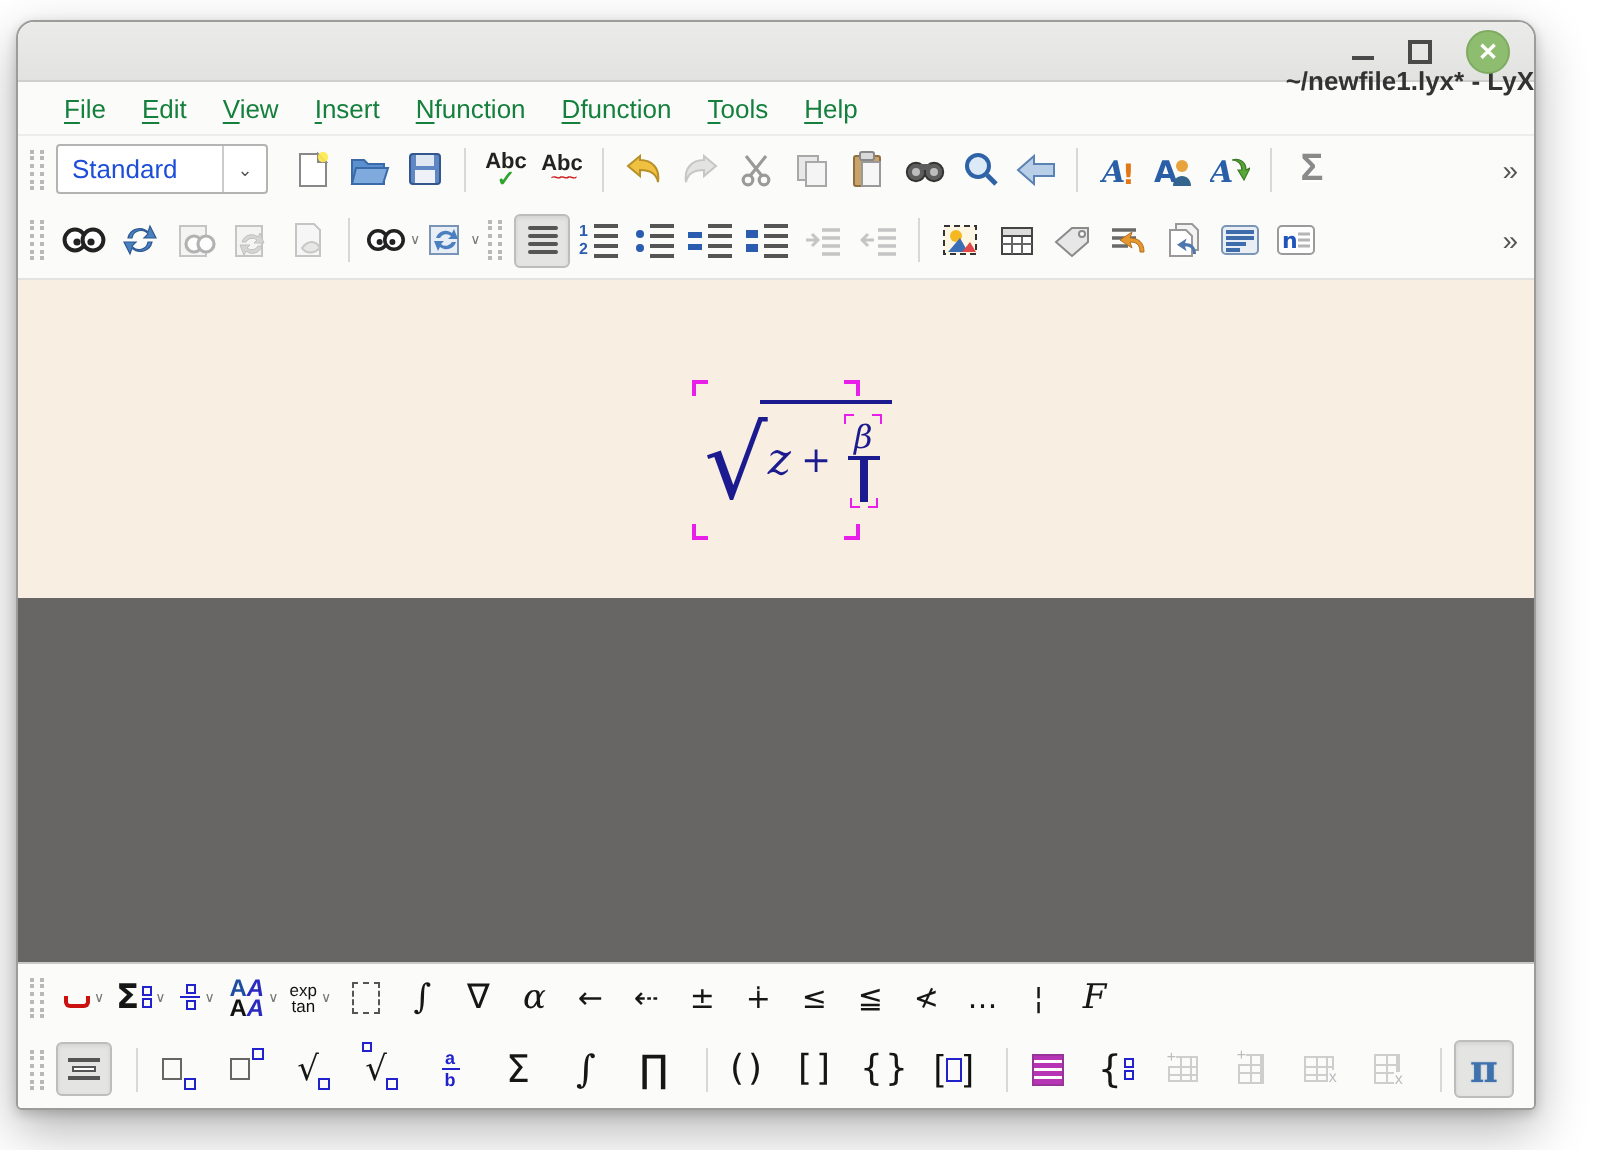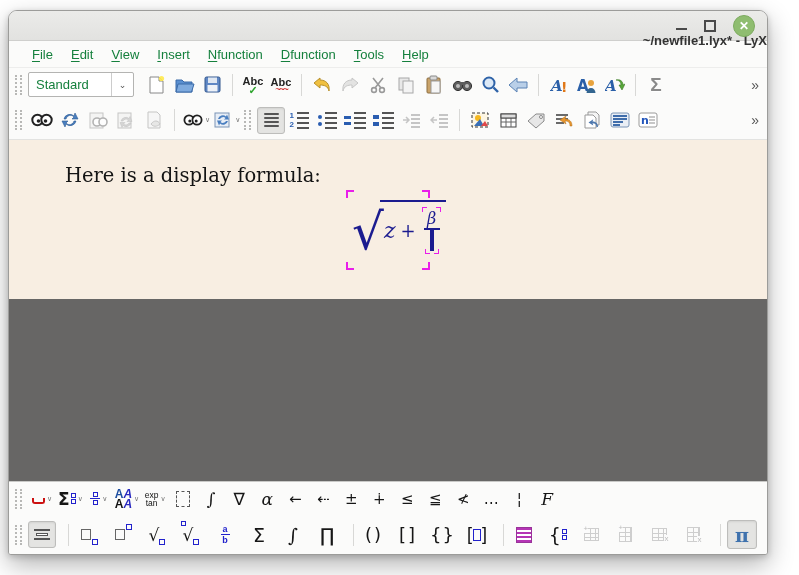--- a/index.html
+++ b/index.html
@@ -42,21 +42,21 @@
     border-radius:3px; position:relative; flex:0 0 auto; padding:0 2px;
   }
   .tbtn.active { background:#e4e4e2; border:1px solid #bdbdbb; box-shadow:inset 0 1px 2px rgba(0,0,0,.08); }
   .overflow { font-size:14px; color:#555; margin-left:auto; padding:0 4px; }
   .chev { font-size:7px; color:#777; margin-left:2px; }
   
   .combo {
     width:106px; height:25px; background:#fff; border:1px solid #b4b4b2; border-radius:2px;
     display:flex; align-items:center; margin-right:8px;
   }
-  .combo-text { flex:1; font-size:13px; color:#15803d; padding-left:7px; }
+  .combo-text { flex:1; font-size:13px; color:#1d4ed8; padding-left:7px; }
   .combo-arrow { width:22px; align-self:stretch; border-left:1px solid #ccc; display:flex; align-items:center; justify-content:center; font-size:9px; color:#555; }
   .g-dis { filter:grayscale(1) opacity(.55); }
   .abc { font-size:11px; font-weight:bold; color:#222; line-height:10px; }
   .abc-wrap { display:flex; flex-direction:column; align-items:center;justify-content:flex-end; }
   .check { color:#2ea52e; font-size:11px; font-weight:bold; line-height:8px; }
   .squig { color:#cc2222; font-size:10px; letter-spacing:-2px; line-height:6px; }
   .sigma-gray { font-size:19px; color:#8a8a8a; font-weight:bold; text-shadow:0 1px 0 #fff; }
   
   .lines { display:flex; flex-direction:column; gap:2px; }
   .lines span { width:15px; height:2px; background:#555; border-radius:1px; }
@@ -460,21 +460,20 @@
       <svg class="icn" width="20" height="16" viewBox="0 0 20 16">
           <rect x="1" y="1" width="18" height="14" rx="2" fill="#fff" stroke="#9a9a9a"></rect>
           <text x="3" y="12" font-size="11" font-weight="bold" fill="#2255bb" font-family="DejaVu Sans">n</text>
           <path d="M11 5h6M11 8h6M11 11h6" stroke="#b5b5b5" stroke-width="1.4"></path>
         </svg>
     </div>
     <div class="overflow">»</div>
   </div>
 
   <div class="docarea">
-    <div class="doc-text">Here is a display formula:</div>
     <div class="formula">
       <span class="fcorner tl"></span>
       <span class="fcorner tr"></span>
       <span class="fcorner bl"></span>
       <span class="fcorner br"></span>
       <div class="math-body">
         <span class="sqrt-glyph">√</span>
         <span class="radicand">
           <span class="mvar">z</span>
           <span class="mop">+</span>

